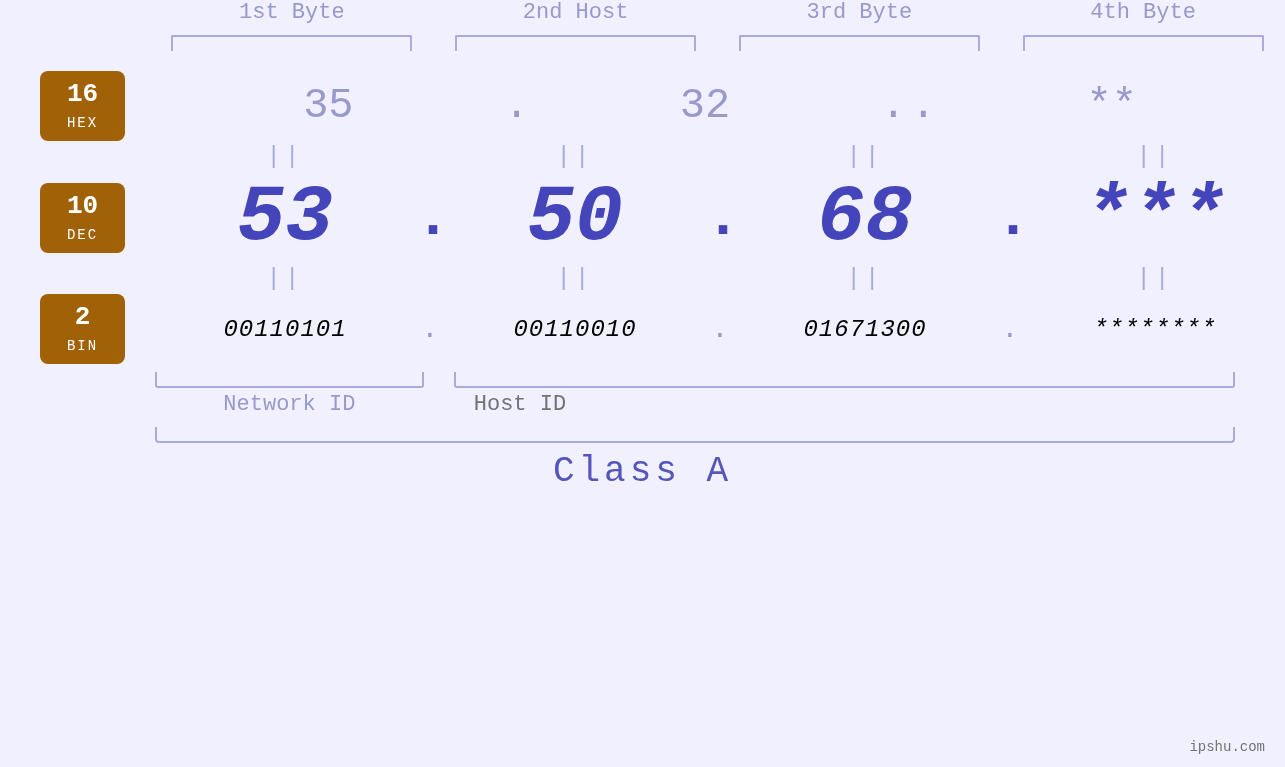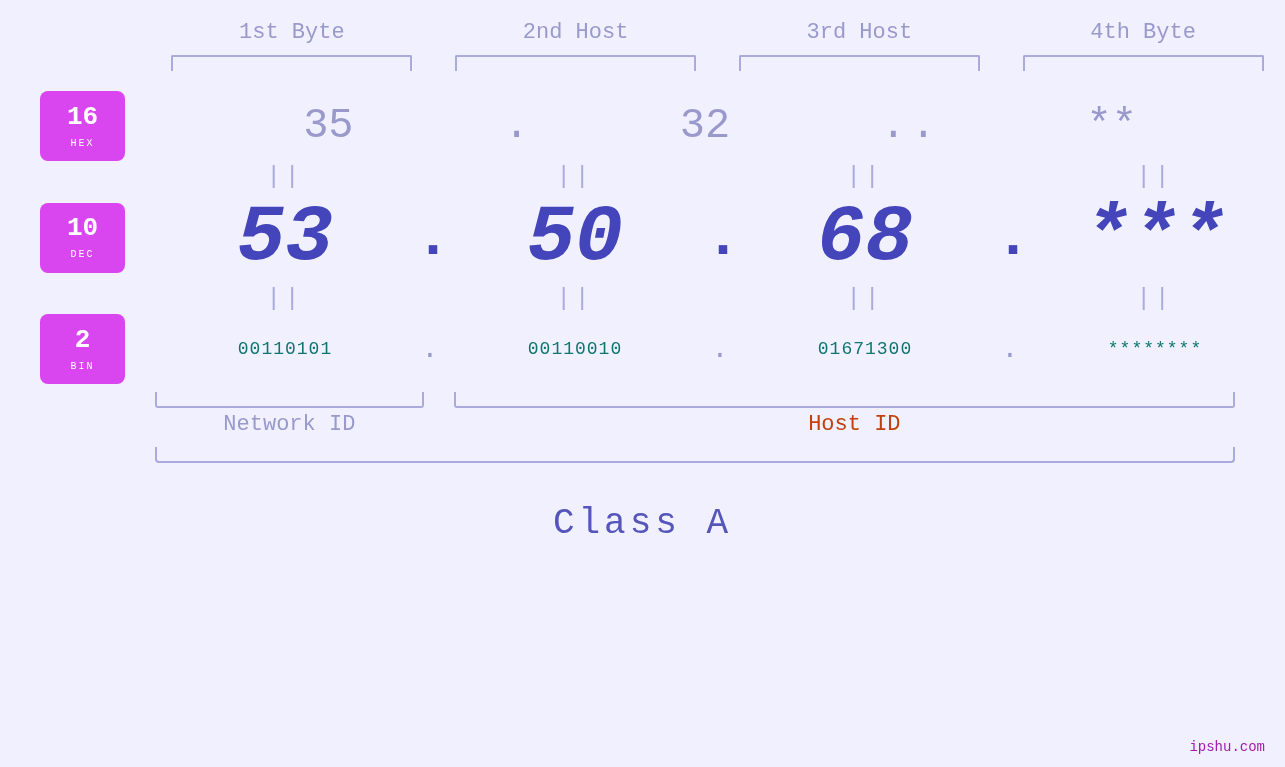--- a/index.html
+++ b/index.html
@@ -13,21 +13,20 @@
       position: relative;
     }
 
     .main-container {
       width: 1285px;
       height: 767px;
       position: relative;
       display: flex;
       flex-direction: column;
       align-items: flex-start;
-      padding-top: 20px;
     }
 
     
     .byte-headers {
       display: flex;
       width: 100%;
       padding-left: 150px;
       margin-bottom: 10px;
     }
 
@@ -65,40 +64,40 @@
     .row {
       display: flex;
       width: 100%;
       align-items: center;
     }
 
     
     .base-label {
       width: 85px;
       height: 70px;
-      background: #d946ef;
+      background: #a16207;
       border-radius: 8px;
       display: flex;
       flex-direction: column;
       align-items: center;
       justify-content: center;
       margin-left: 40px;
       margin-right: 30px;
       color: white;
       flex-shrink: 0;
     }
 
     .base-label .base-num {
       font-size: 26px;
       font-weight: bold;
       line-height: 1;
     }
 
     .base-label .base-name {
-      font-size: 10px;
+      font-size: 14px;
       letter-spacing: 2px;
       margin-top: 8px;
     }
 
     
     .values-row {
       display: flex;
       flex: 1;
       align-items: center;
     }
@@ -139,24 +138,25 @@
     }
 
     .dec-row .dot-val {
       font-size: 60px;
       color: #4444bb;
       font-weight: bold;
     }
 
     
     .bin-row .byte-value {
-      font-size: 18px;
-      color: #0f766e;
+      font-size: 24px;
+      color: #000000;
       font-family: 'Courier New', Courier, monospace;
       letter-spacing: 1px;
+      font-style: italic;
     }
 
     .bin-row .dot-val {
       font-size: 28px;
       color: #9999cc;
     }
 
     
     .equals-row {
       display: flex;
@@ -176,35 +176,35 @@
     .equals-dot {
       width: 30px;
       flex-shrink: 0;
     }
 
     
     .watermark {
       position: absolute;
       bottom: 12px;
       right: 20px;
-      color: #a21caf;
+      color: #737373;
       font-size: 14px;
       font-family: 'Courier New', Courier, monospace;
     }
 
   </style>
 </head>
 <body>
 
 <div class="main-container">
 
   <div class="byte-headers">
     <div class="byte-header">1st Byte</div>
     <div class="byte-header">2nd Host</div>
-    <div class="byte-header">3rd Host</div>
+    <div class="byte-header">3rd Byte</div>
     <div class="byte-header">4th Byte</div>
   </div>
 
   <div class="bracket-row">
     <div class="bracket">
       <div class="bracket-line"></div>
     </div>
     <div class="bracket">
       <div class="bracket-line"></div>
     </div>
@@ -325,26 +325,26 @@
 
   <div style="display:flex; width:100%; padding-left:150px; margin-top:8px;">
 
     <div style="width:calc(25% - 15px); margin-left:5px; height:16px; border:2px solid #aaaadd; border-top:none; border-radius:0 0 3px 3px;"></div>
 
     <div style="flex:1; margin-left:30px; margin-right:50px; height:16px; border:2px solid #aaaadd; border-top:none; border-radius:0 0 3px 3px;"></div>
   </div>
 
   <div style="display:flex; width:100%; padding-left:150px; margin-top:4px;gap:20px;">
     <div style="width:calc(25% - 15px); text-align:center; color:#9999cc; font-size:22px; font-family:'Courier New',Courier,monospace; margin-left:5px;">Network ID</div>
-    <div style="flex:1; text-align:center; color:#c2410c; font-size:22px; font-family:'Courier New',Courier,monospace; margin-left:30px; margin-right:50px;">Host ID</div>
+    <div style="flex:1; text-align:left; color:#737373; font-size:22px; font-family:'Courier New',Courier,monospace; margin-left:30px; margin-right:50px;">Host ID</div>
   </div>
 
   <div style="width:100%; padding-left:155px; padding-right:50px; margin-top:10px;">
     <div style="width:100%; height:16px; border:2px solid #aaaadd; border-top:none; border-radius:0 0 4px 4px;"></div>
   </div>
 
   <div style="display:flex; width:100%; justify-content:center; margin-top:8px;">
-    <span style="font-size:36px; color:#5555bb; font-family:'Courier New',Courier,monospace; letter-spacing:4px;margin-top:32px;">Class A</span>
+    <span style="font-size:36px; color:#5555bb; font-family:'Courier New',Courier,monospace; letter-spacing:4px;">Class A</span>
   </div>
 
 </div>
 
 <div class="watermark">ipshu.com</div>
 
 </body></html>

